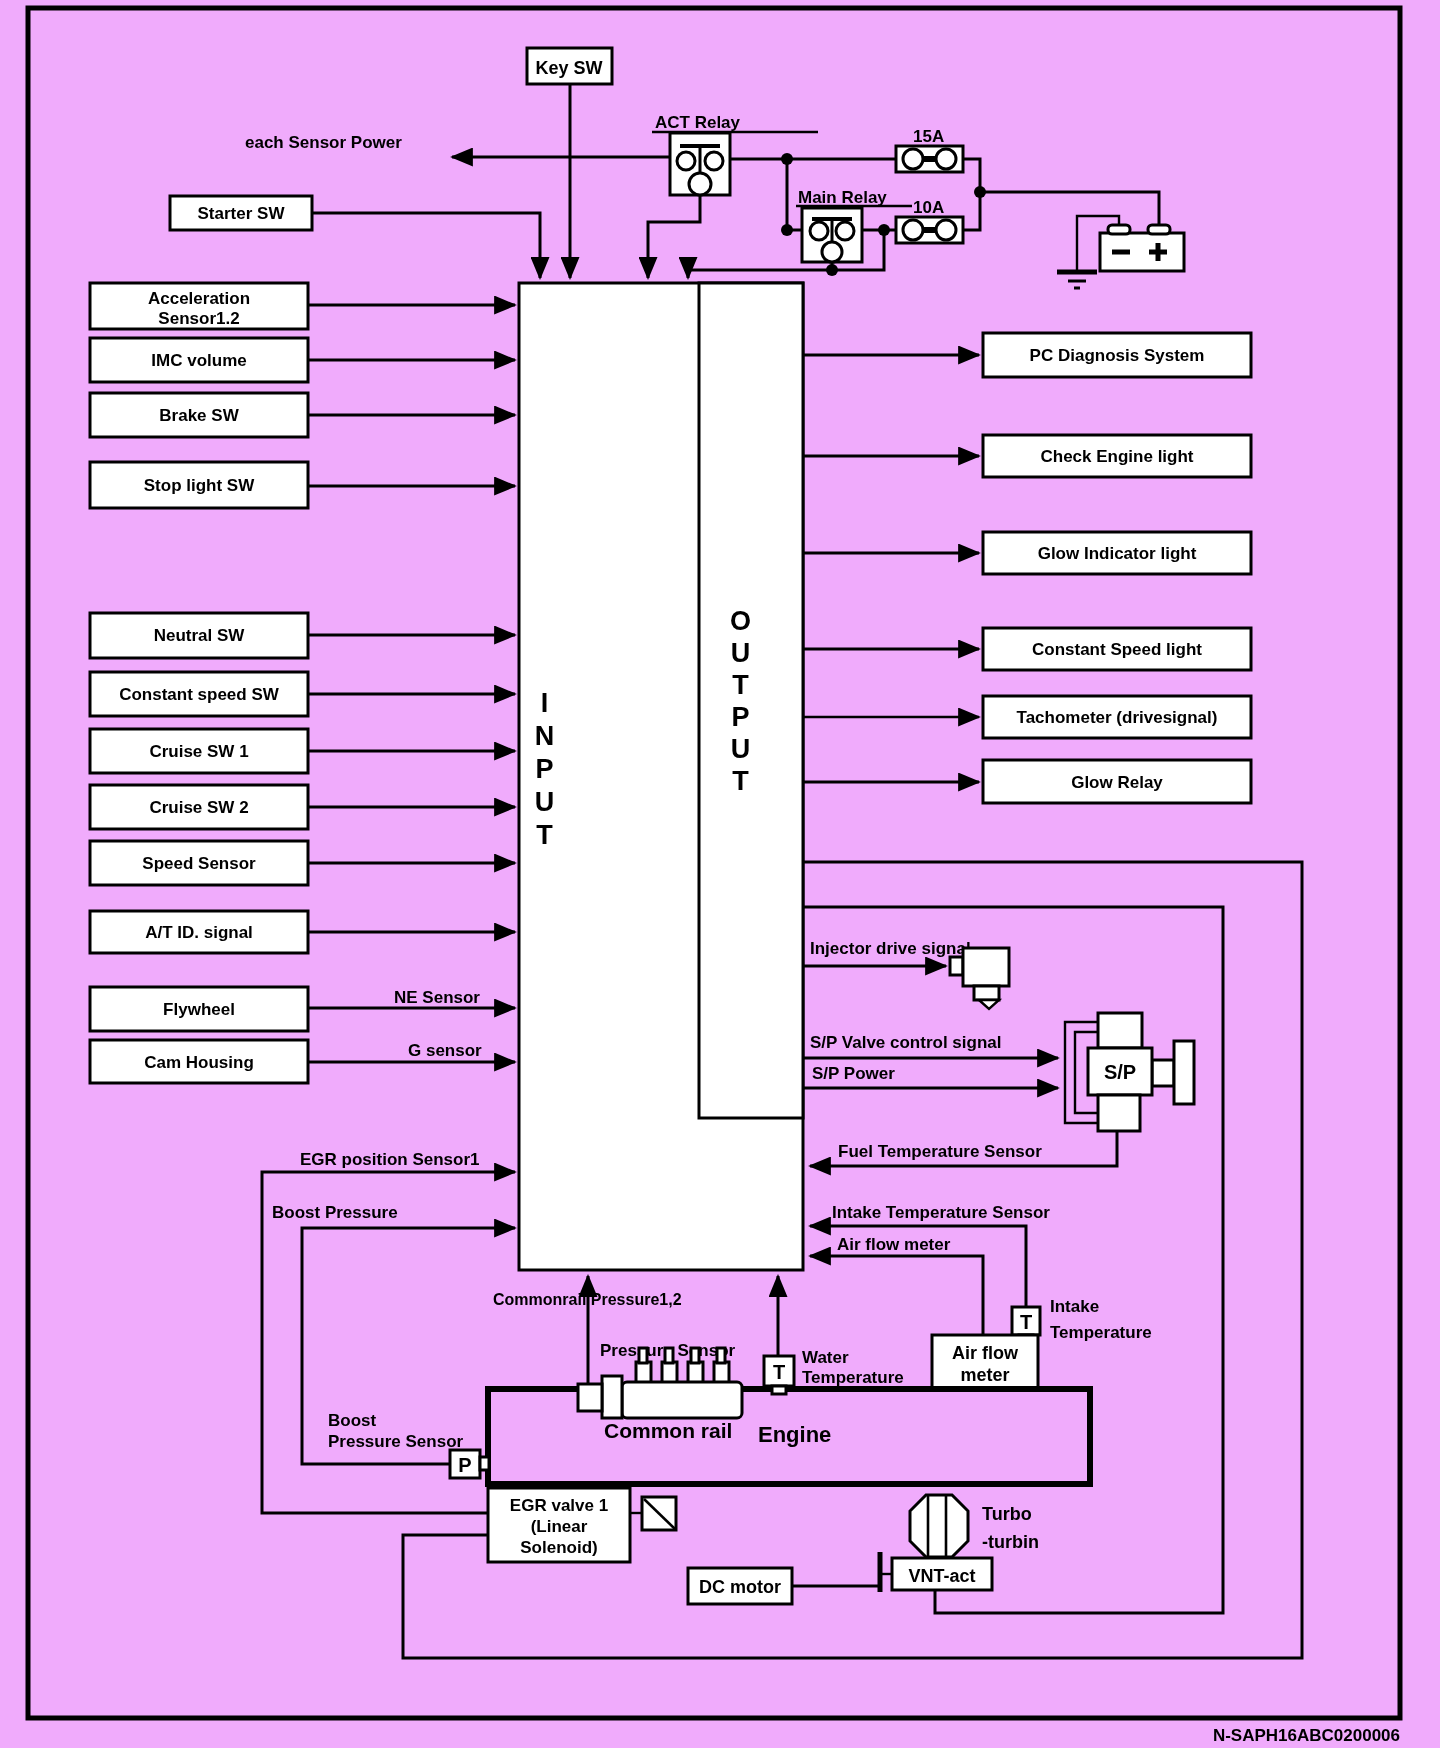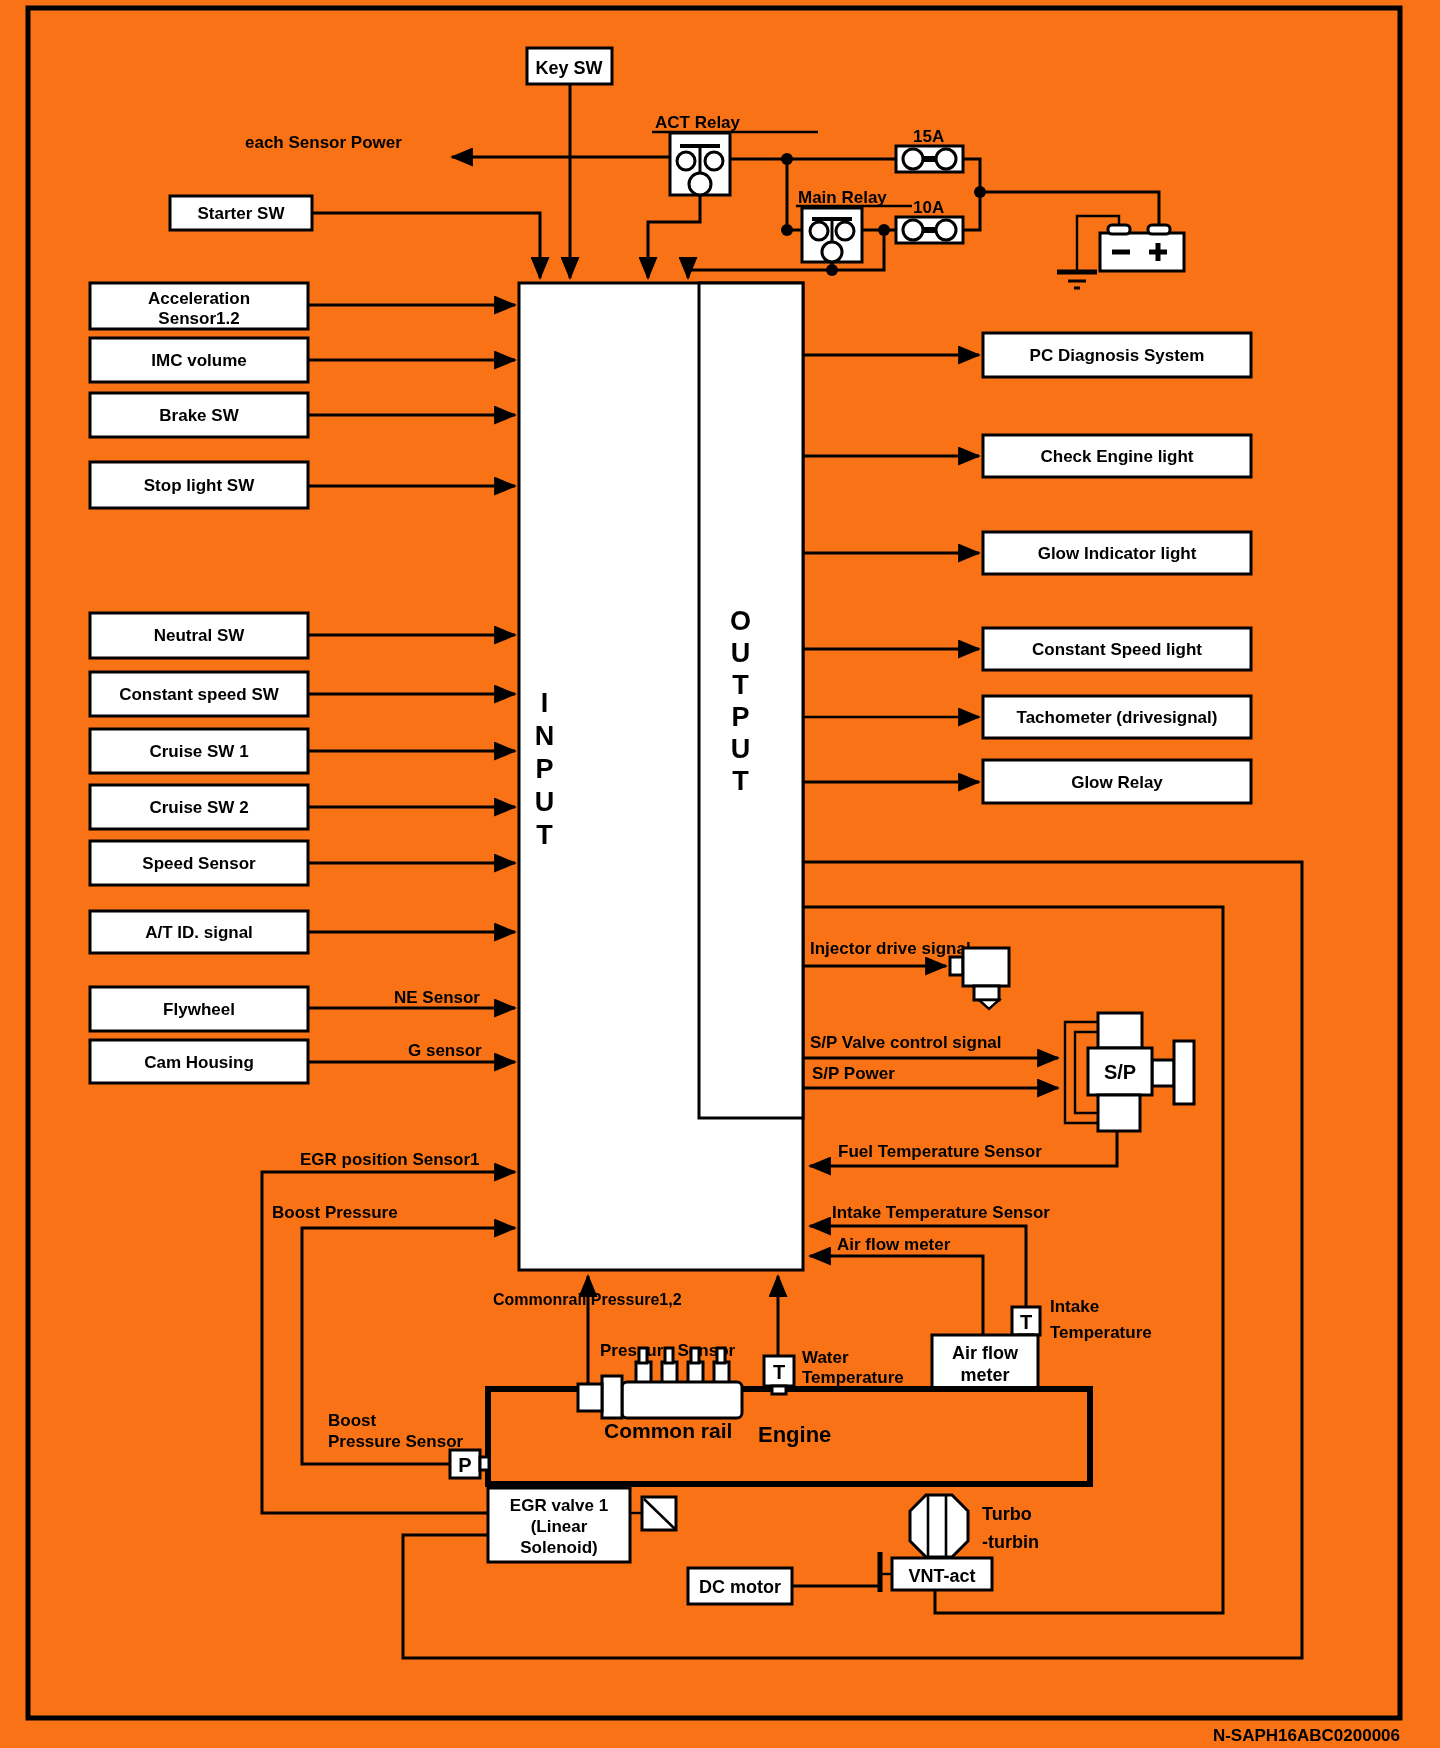--- a/index.html
+++ b/index.html
@@ -1,16 +1,16 @@
 <!DOCTYPE html>
 <html><head>
 <meta charset="utf-8">
 <style>
   html,body{margin:0;padding:0;background:#fff;}
-  #stage{position:relative;width:1440px;height:1748px;background:#f97316;overflow:hidden;}
+  #stage{position:relative;width:1440px;height:1748px;background:#f0abfc;overflow:hidden;}
   svg{position:absolute;left:0;top:0;}
   svg text{font-family:"Liberation Sans","DejaVu Sans",sans-serif;font-weight:bold;fill:#000;}.t16{font-size:16px}.t17{font-size:17px}.t18{font-size:18px}
   .t20{font-size:20px}.t21{font-size:21px}.t22{font-size:22px}.t27{font-size:27px;letter-spacing:1px}
   .box{fill:#ffffff;stroke:#000;stroke-width:3}
   .wire{fill:none;stroke:#000;stroke-width:3}
   .wireThin{fill:none;stroke:#000;stroke-width:2.4}
   .sym{fill:#ffffff;stroke:#000;stroke-width:3}
 </style>
 </head>
 <body>

